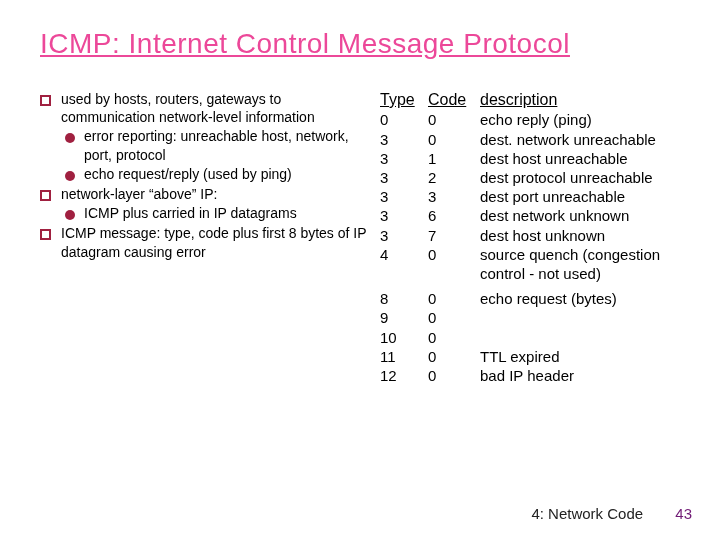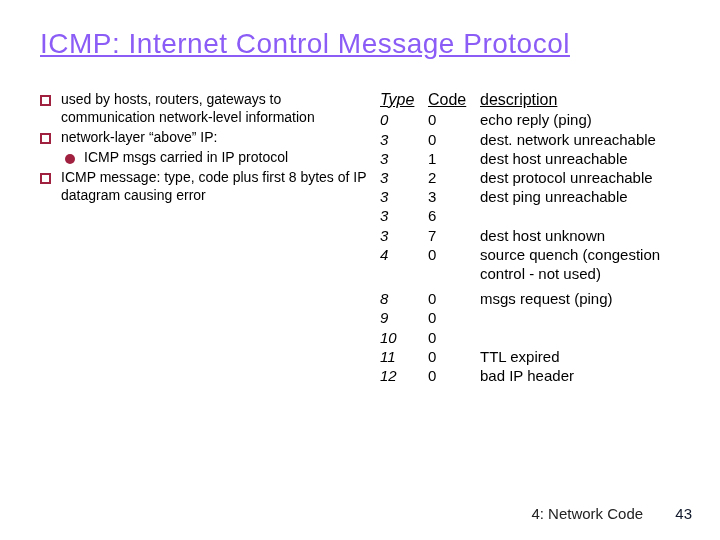--- a/index.html
+++ b/index.html
@@ -8,21 +8,21 @@
     height: 540px;
     background: #fff;
     font-family: Georgia, 'Times New Roman', serif;
     color: #000;
     position: relative;
     overflow: hidden;
   }
   .title {
     font-family: 'Comic Sans MS', 'Segoe Script', cursive, sans-serif;
     font-size: 28px;
-    color: #8b5cf6;
+    color: #ec4899;
     text-decoration: underline;
     padding: 28px 0 0 40px;
     letter-spacing: 0.5px;
   }
   .content {
     display: flex;
     flex-direction: row;
     padding: 30px 20px 0 40px;
   }
   .left {
@@ -66,64 +66,72 @@
     padding-left: 10px;
     font-size: 15px;
     line-height: 1.28;
   }
   .theader {
     display: flex;
     font-family: 'Comic Sans MS', 'Segoe Script', cursive, sans-serif;
     font-size: 16px;
     text-decoration: underline;
   }
-  .c1 { width: 48px; flex-shrink: 0; font-style: italic; }
+  .c1 { width: 48px; flex-shrink: 0; }
   .c2 { width: 52px; flex-shrink: 0; }
   .c3 { flex: 1; }
   .trow {
     display: flex;
     font-family: Arial, Helvetica, sans-serif;
     font-size: 15px;
   }
   .gap { height: 6px; }
   .footer {
     position: absolute;
     bottom: 18px;
     right: 28px;
     font-family: Arial, Helvetica, sans-serif;
     font-size: 15px;
     color: #222;
   }
   .footer .pg {
-    color: #0f172a;
+    color: #701a75;
     margin-left: 28px;
   }
 </style>
 </head>
 <body>
 
 <div class="title">ICMP: Internet Control Message Protocol</div>
 
 <div class="content">
 
   <div class="left">
     <div class="bullet-item">
       <div class="square"></div>
       <div class="bullet-body">
         <span>used by hosts, routers, gateways to communication network-level information</span>
+        <div class="sub-item">
+          <div class="circle"></div>
+          <div>error reporting: unreachable host, network, port, protocol</div>
+        </div>
+        <div class="sub-item">
+          <div class="circle"></div>
+          <div>echo request/reply (used by ping)</div>
+        </div>
       </div>
     </div>
 
     <div class="bullet-item">
       <div class="square"></div>
       <div class="bullet-body">
         <span>network-layer “above” IP:</span>
         <div class="sub-item">
           <div class="circle"></div>
-          <div>ICMP msgs carried in IP protocol</div>
+          <div>ICMP plus carried in IP datagrams</div>
         </div>
       </div>
     </div>
 
     <div class="bullet-item">
       <div class="square"></div>
       <div class="bullet-body">
         <span>ICMP message: type, code plus first 8 bytes of IP datagram causing error</span>
       </div>
     </div>
@@ -151,41 +159,42 @@
         <div class="c3">dest host unreachable</div>
       </div>
     <div class="trow">
         <div class="c1">3</div>
         <div class="c2">2</div>
         <div class="c3">dest protocol unreachable</div>
       </div>
     <div class="trow">
         <div class="c1">3</div>
         <div class="c2">3</div>
-        <div class="c3">dest ping unreachable</div>
+        <div class="c3">dest port unreachable</div>
       </div>
     <div class="trow">
         <div class="c1">3</div>
         <div class="c2">6</div>
+        <div class="c3">dest network unknown</div>
       </div>
     <div class="trow">
         <div class="c1">3</div>
         <div class="c2">7</div>
         <div class="c3">dest host unknown</div>
       </div>
     <div class="trow">
         <div class="c1">4</div>
         <div class="c2">0</div>
         <div class="c3">source quench (congestion control - not used)</div>
       </div>
     <div class="gap"></div>
     <div class="trow">
         <div class="c1">8</div>
         <div class="c2">0</div>
-        <div class="c3">msgs request (ping)</div>
+        <div class="c3">echo request (bytes)</div>
       </div>
     <div class="trow">
         <div class="c1">9</div>
         <div class="c2">0</div>
       </div>
     <div class="trow">
         <div class="c1">10</div>
         <div class="c2">0</div>
       </div>
     <div class="trow">

